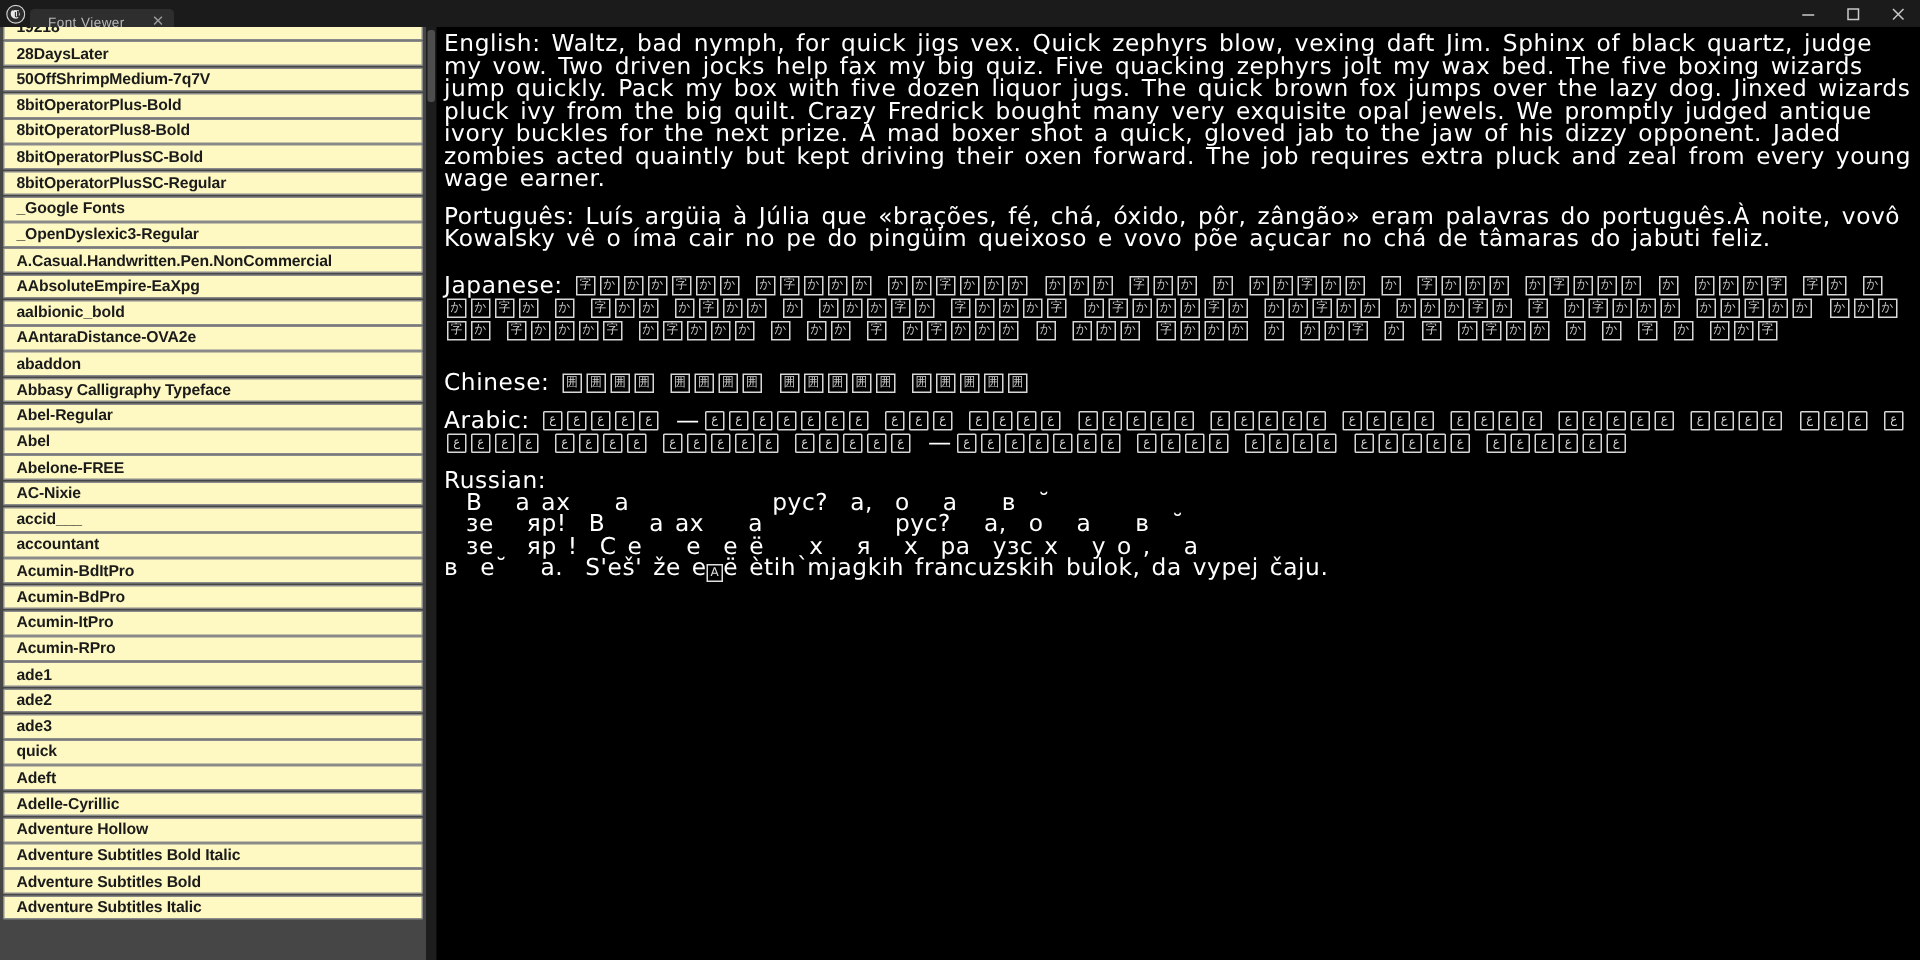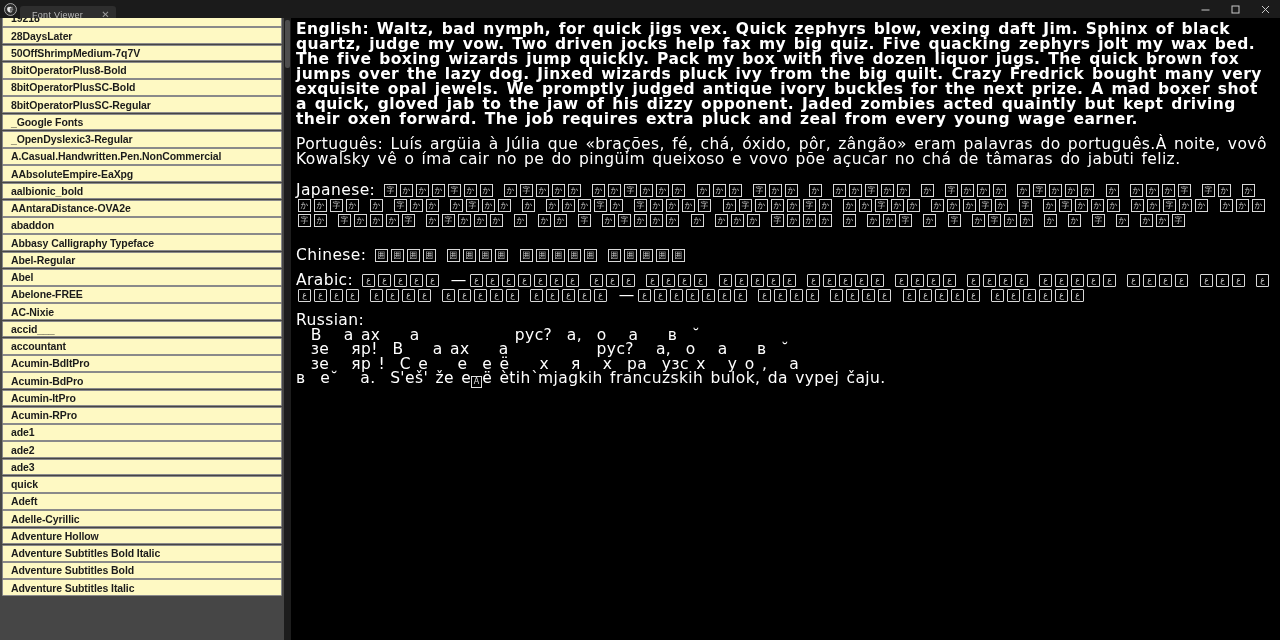--- a/index.html
+++ b/index.html
@@ -152,21 +152,21 @@
   .para {
     color: #ffffff;
     font-family: "DejaVu Sans", sans-serif;
     font-size: 15.5px;
     line-height: 15px;
     letter-spacing: 0.4px;
     padding: 0 4px 0 5px;
     white-space: normal;
     word-spacing: 2px;
   }
-  .para.english { margin-top: 4px; font-weight: bold; }
+  .para.english { margin-top: 4px; }
   .para.portuguese { margin-top: 10px; }
   .para.japanese { margin-top: 16px; }
   .para.chinese { margin-top: 20px; }
   .para.arabic { margin-top: 10px; }
   .para.russian { margin-top: 10px; line-height: 14.5px; }
 
   .lang-label { white-space: nowrap; }
   .tofu {
     display: inline-block;
     width: 13px;
@@ -255,20 +255,23 @@
         <div class="font-row">
           <span>19218</span>
         </div>
         <div class="font-row">
           <span>28DaysLater</span>
         </div>
         <div class="font-row">
           <span>50OffShrimpMedium-7q7V</span>
         </div>
         <div class="font-row">
+          <span>8bitOperatorPlus-Bold</span>
+        </div>
+        <div class="font-row">
           <span>8bitOperatorPlus8-Bold</span>
         </div>
         <div class="font-row">
           <span>8bitOperatorPlusSC-Bold</span>
         </div>
         <div class="font-row">
           <span>8bitOperatorPlusSC-Regular</span>
         </div>
         <div class="font-row">
           <span>_Google Fonts</span>

